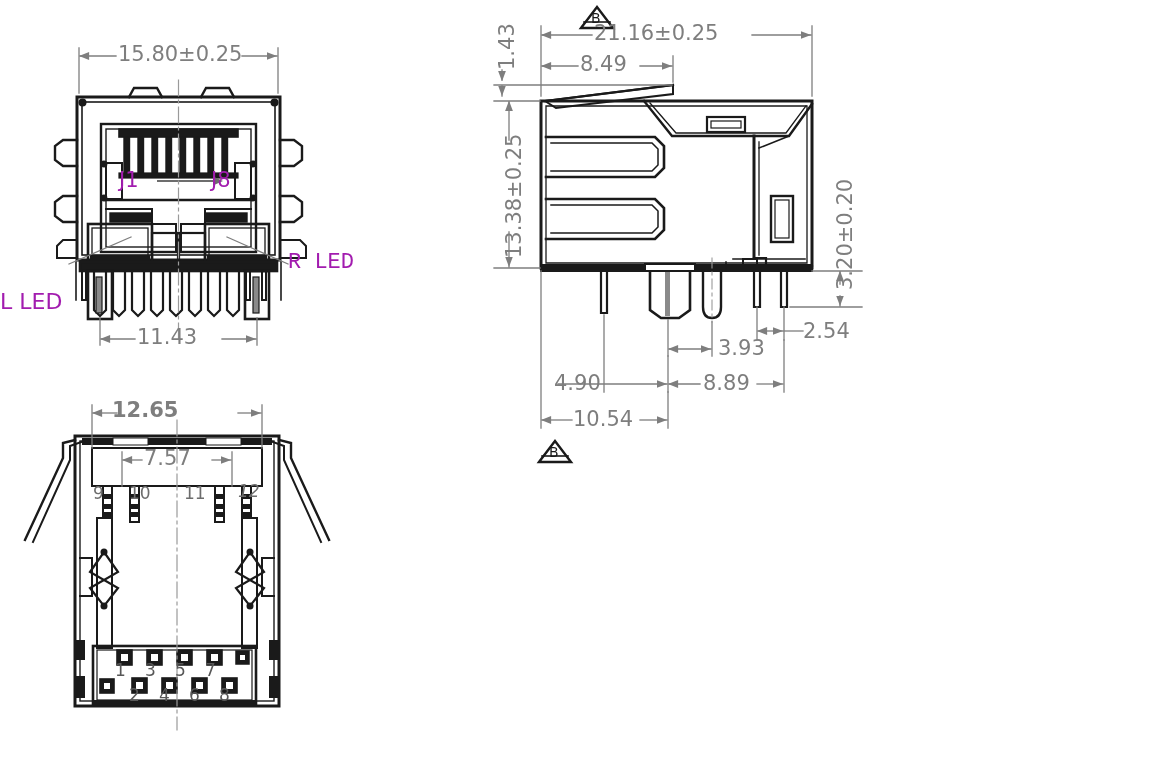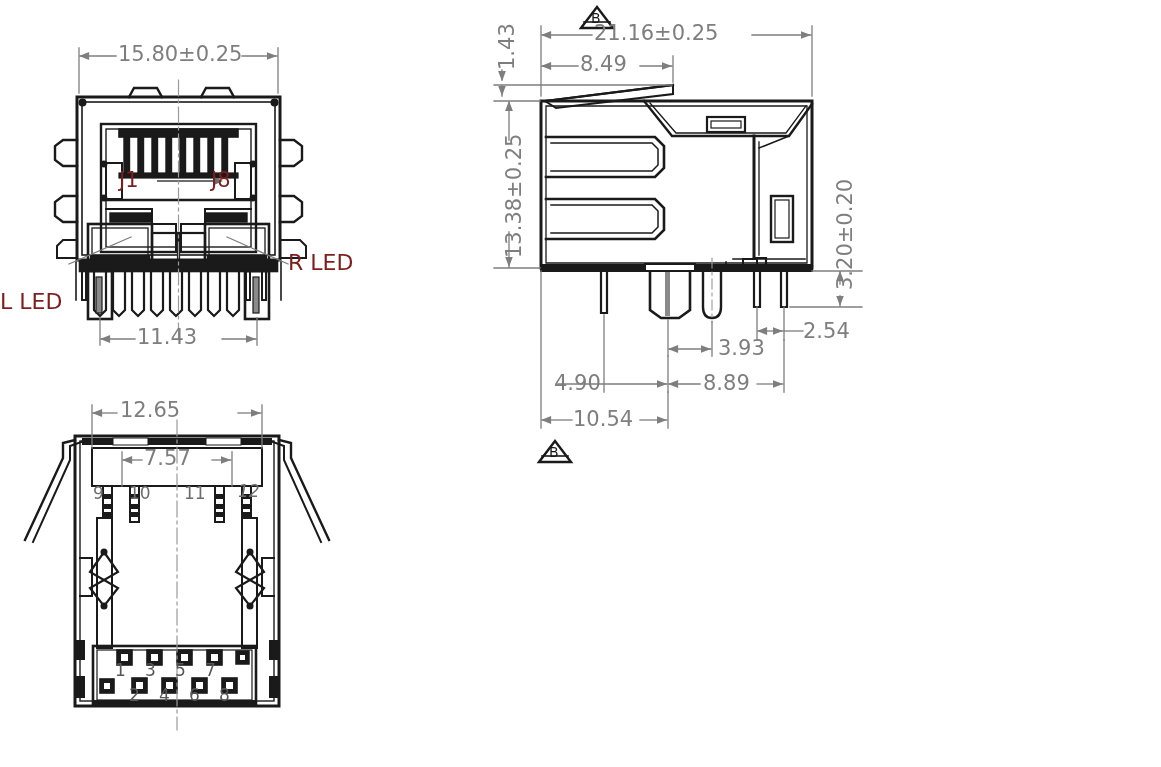--- a/index.html
+++ b/index.html
@@ -17,21 +17,21 @@
     color:#7e7e7e;
     font-size:21px;
     font-family:"DejaVu Sans","Liberation Sans",sans-serif;
     letter-spacing:0px;
     white-space:nowrap;
     line-height:1;
   }
   .dim.vert{transform-origin:0 0;}
   .lbl{
     position:absolute;
-    color:#7f1d1d;
+    color:#a21caf;
     font-size:22px;
     white-space:nowrap;
     line-height:1;
     font-family:"DejaVu Sans","Liberation Sans",sans-serif;
   }
   .pinnum{
     position:absolute;
     color:#6d6d6d;
     font-size:17px;
     white-space:nowrap;
@@ -371,41 +371,41 @@
       <line x1="212" y1="460" x2="231" y2="460" marker-end="url(#ah)"></line>
     </g>
 
     </g>
   </svg>
 
   <div class="dim" style="left:118px;top:44px;">15.80±0.25</div>
   <div class="dim" style="left:137px;top:327px;">11.43</div>
 
   <div class="lbl" style="left:0px;top:252px;margin-top:39px;">L  LED</div>
-  <div class="lbl" style="left:288px;top:252px;">R  LED</div>
+  <div class="lbl" style="left:288px;top:252px;font-family:Liberation Mono, monospace;">R  LED</div>
   <div class="lbl" style="left:119px;top:170px;font-size:21px;">J1</div>
   <div class="lbl" style="left:211px;top:170px;font-size:21px;">J8</div>
 
   <div class="dim" style="left:594px;top:23px;">21.16±0.25</div>
   <div class="dim" style="left:580px;top:54px;">8.49</div>
 
   <div class="dim vert" style="left:497px;top:70px;transform:rotate(-90deg);transform-origin:0 0;">1.43</div>
   <div class="dim vert" style="left:504px;top:258px;transform:rotate(-90deg);transform-origin:0 0;">13.38±0.25</div>
   <div class="dim vert" style="left:835px;top:290px;transform:rotate(-90deg);transform-origin:0 0;">3.20±0.20</div>
 
   <div class="dim" style="left:803px;top:321px;">2.54</div>
   <div class="dim" style="left:718px;top:338px;">3.93</div>
   <div class="dim" style="left:554px;top:373px;">4.90</div>
   <div class="dim" style="left:703px;top:373px;text-align:center;">8.89</div>
   <div class="dim" style="left:573px;top:409px;">10.54</div>
 
   <div class="lbl" style="left:591px;top:11px;font-size:14px;color:#1a1a1a;">B</div>
   <div class="lbl" style="left:549px;top:445px;font-size:14px;color:#1a1a1a;">B</div>
 
-  <div class="dim" style="left:120px;top:400px;">12.65</div>
+  <div class="dim" style="left:112px;top:400px;font-weight:bold;">12.65</div>
   <div class="dim" style="left:144px;top:448px;">7.57</div>
 
   <div class="pinnum" style="left:93px;top:485px;">9</div>
   <div class="pinnum" style="left:129px;top:485px;text-align:right;">10</div>
   <div class="pinnum" style="left:184px;top:485px;">11</div>
   <div class="pinnum" style="left:238px;top:483px;font-style:italic;">12</div>
 
   <div class="pinnum dark" style="left:115px;top:662px;">1</div>
   <div class="pinnum dark" style="left:145px;top:662px;">3</div>
   <div class="pinnum dark" style="left:175px;top:662px;">5</div>

